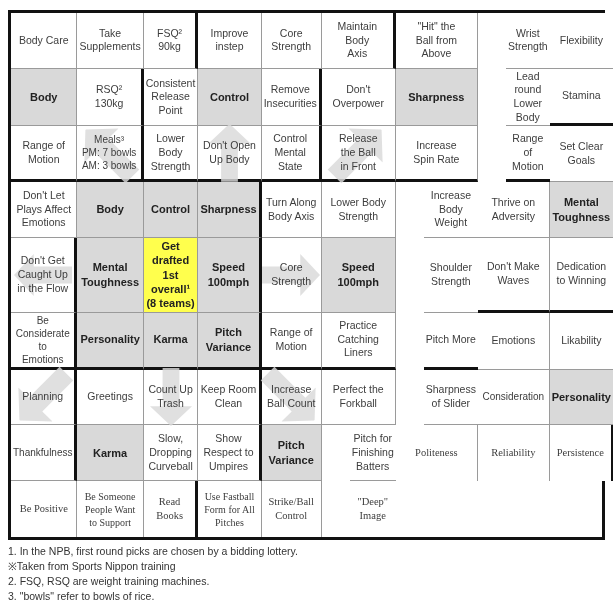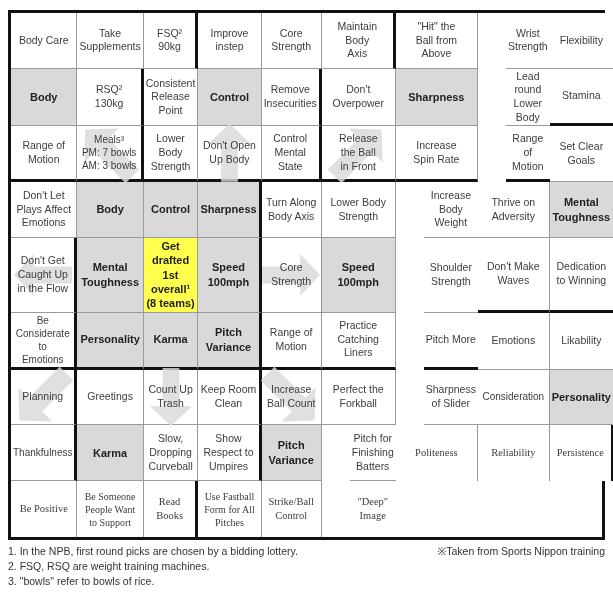--- a/index.html
+++ b/index.html
@@ -91,20 +91,21 @@
     left: 8px;
     top: 544px;
     width: 597px;
     font-size: 10.5px;
     color: #333333;
     line-height: 1.42;
   }
   .footnote-line1 {
     display: flex;
     justify-content: space-between;
+    flex-direction: column;
   }
 </style>
 </head>
 <body>
 
 <div class="page">
   <div class="mandala-grid">
       <div class="cell">
         <span class="cell-text">Body Care</span>
       </div>

